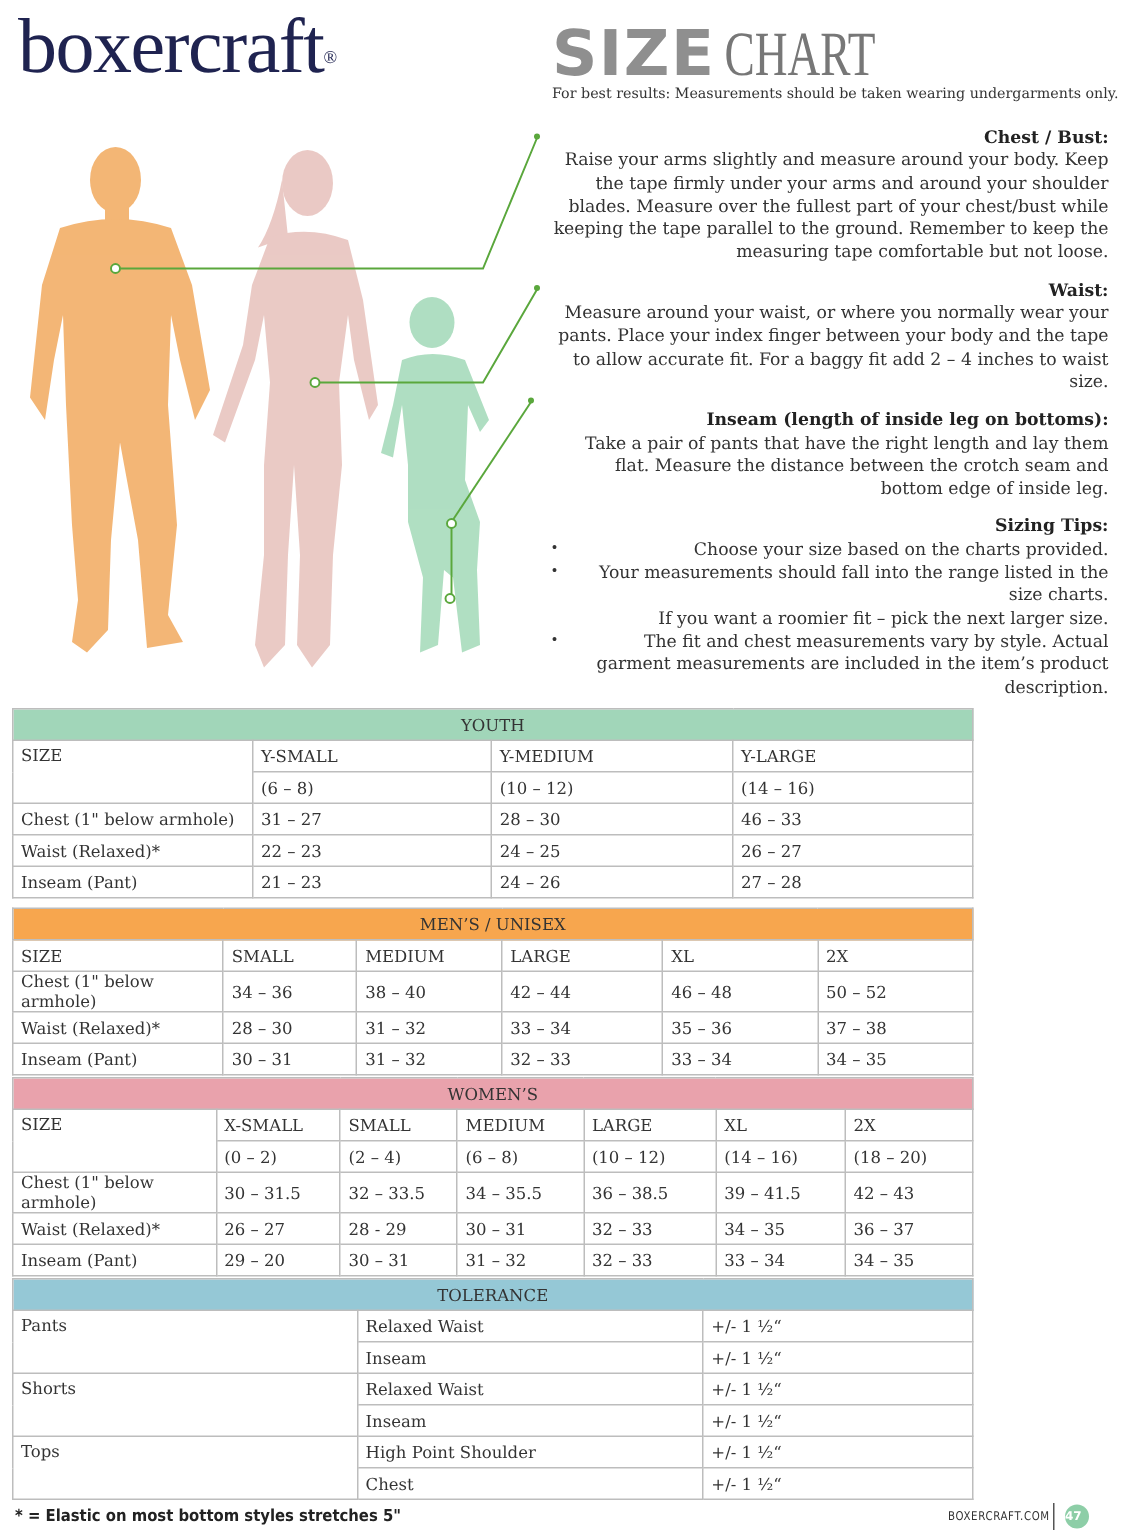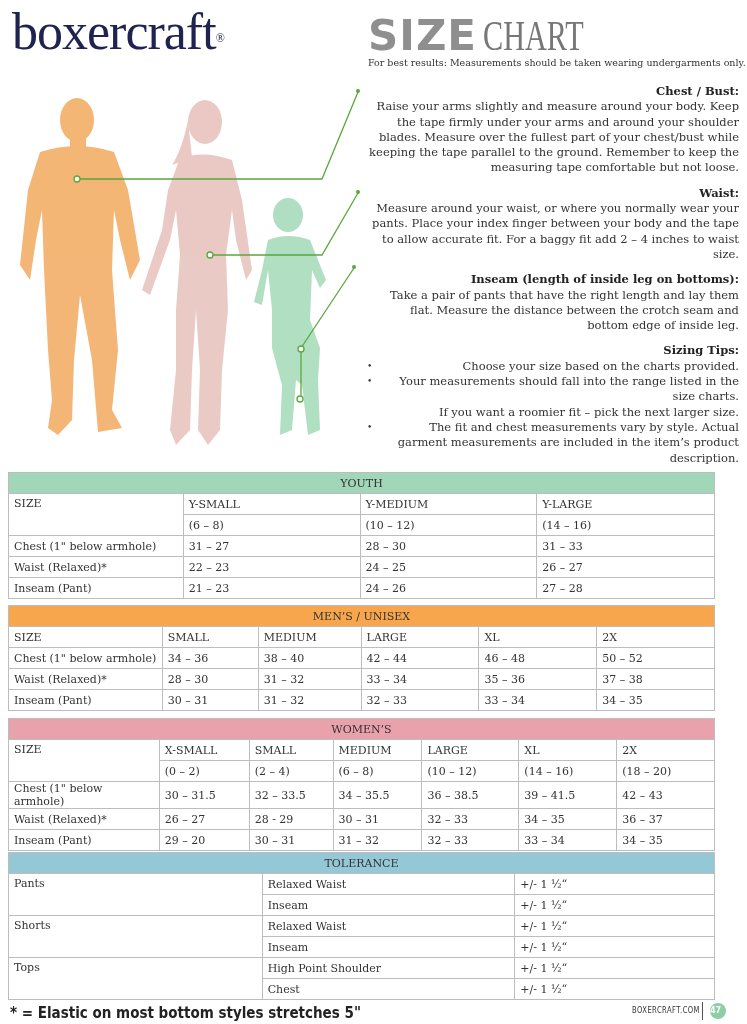--- a/index.html
+++ b/index.html
@@ -17,31 +17,31 @@
   .figures { position: absolute; left: 0; top: 80px; width: 370px; height: 385px; }
 
   .instructions { position: absolute; left: 367px; top: 84px; width: 372px; font-size: 11.5px; line-height: 15.3px; color: #333; text-align: right; }
   .instructions h4 { font-size: 11.5px; font-weight: bold; color: #222; }
   .instructions p { margin-bottom: 10px; }
   .instructions ul { list-style: none; }
   .instructions li { position: relative; padding-left: 10px; }
   .instructions li::before { content: "•"; position: absolute; left: 0; top: 0; font-size: 9px; }
   .instructions .indent { padding-left: 10px; }
 
-  table.sz { position: absolute; left: 8px; width: 707px; border-collapse: collapse; font-family: "DejaVu Serif", serif; font-size: 11px; color: #333; }
+  table.sz { position: absolute; left: 8px; width: 641px; border-collapse: collapse; font-family: "DejaVu Serif", serif; font-size: 11px; color: #333; }
   table.sz td, table.sz th { border: 1px solid #bdbdbd; height: 21px; padding: 0 5px; text-align: left; font-weight: normal; vertical-align: middle; }
   table.sz th.hdr { text-align: center; font-size: 11px; color: #333; border: 1px solid #bdbdbd; }
   table.sz td.top { vertical-align: top; padding-top: 3px; }
 
   #youth { top: 472px; }
   #men { top: 605px; }
   #women { top: 718px; }
   #tol { top: 852px; }
 
-  .footnote { position: absolute; left: 10px; top: 1004px; font-family: "DejaVu Sans Condensed", "DejaVu Sans", sans-serif; font-weight: bold; font-size: 15px; color: #222; }
+  .footnote { position: absolute; left: 10px; top: 1004px; font-family: "DejaVu Sans Condensed", "DejaVu Sans", sans-serif; font-weight: bold; font-size: 11px; color: #222; }
   .site { position: absolute; left: 632px; top: 1006px; font-family: "DejaVu Sans", sans-serif; font-size: 8px; color: #333; letter-spacing: 0.5px; transform: scaleX(0.85); transform-origin: left; }
   .divider { position: absolute; left: 702px; top: 1002px; width: 1px; height: 18px; background: #555; }
   .pagebadge { position: absolute; left: 710px; top: 1003px; width: 16px; height: 16px; border-radius: 50%; background: #8dcea7; color: #fff; font-family: "DejaVu Sans", sans-serif; font-size: 8px; font-weight: bold; text-align: left; line-height: 16px; }
 </style>
 </head>
 <body>
 
 <div class="logo"><span>boxercraft</span><sup>®</sup></div>
 
 <div class="title-wrap">
@@ -130,21 +130,21 @@
   </tr>
   <tr>
     <td>(6 – 8)</td>
     <td>(10 – 12)</td>
     <td>(14 – 16)</td>
   </tr>
   <tr>
     <td>Chest (1" below armhole)</td>
     <td>31 – 27</td>
     <td>28 – 30</td>
-    <td>31 – 33</td>
+    <td>46 – 33</td>
   </tr>
   <tr>
     <td>Waist (Relaxed)*</td>
     <td>22 – 23</td>
     <td>24 – 25</td>
     <td>26 – 27</td>
   </tr>
   <tr>
     <td>Inseam (Pant)</td>
     <td>21 – 23</td>

